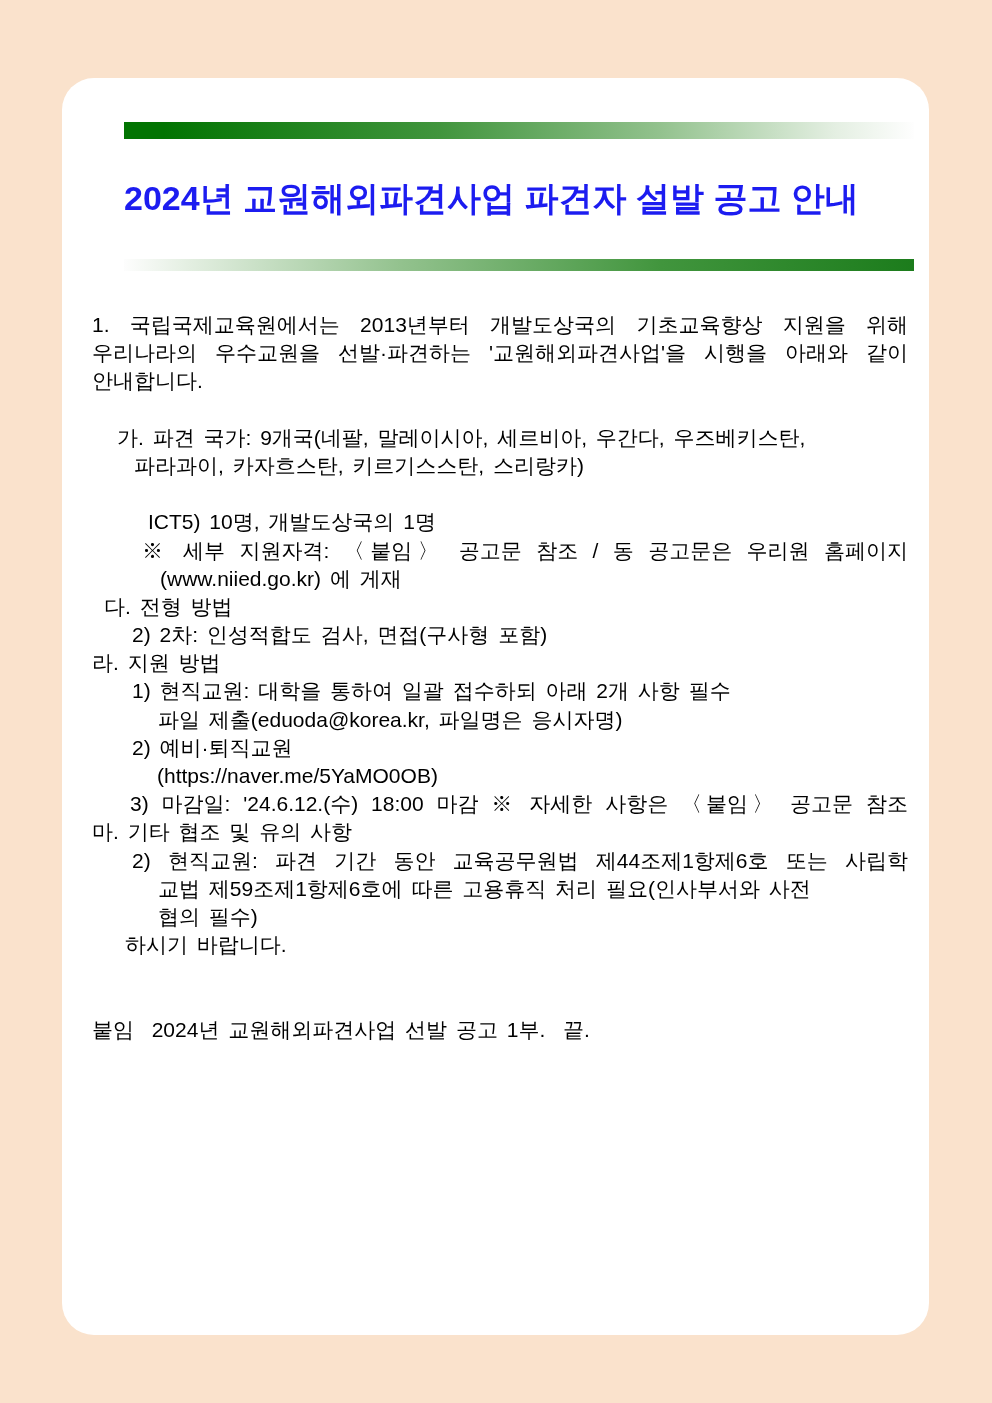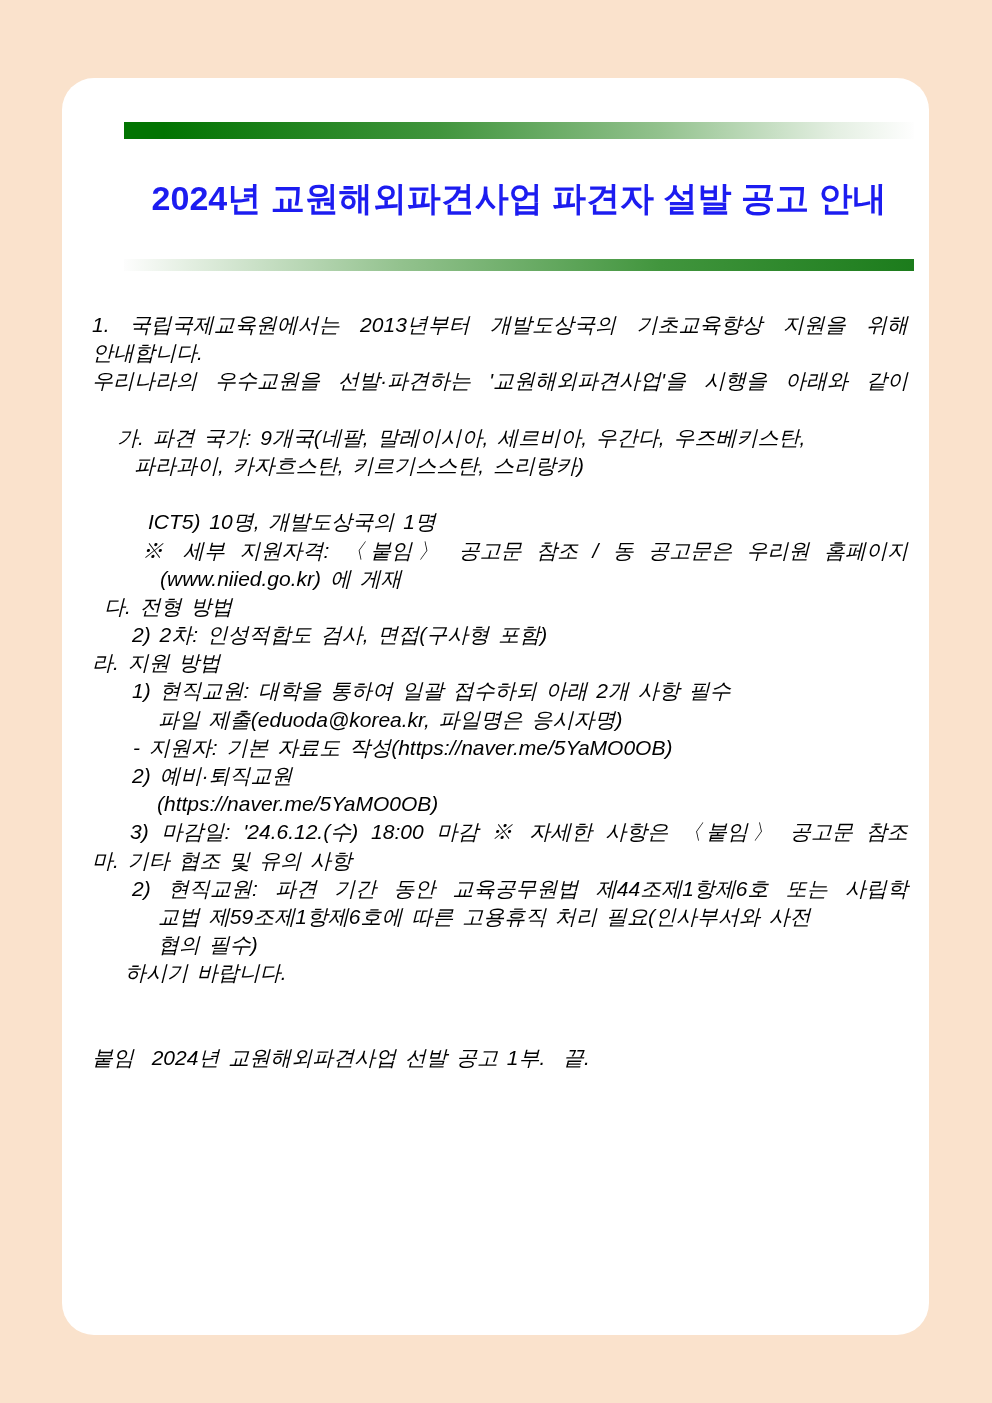--- a/index.html
+++ b/index.html
@@ -29,41 +29,39 @@
   }
   .bar-bottom {
     top: 181px; height: 12px;
     background: linear-gradient(90deg, #fdfdfd 0%, #e4efe2 8%, #93c28e 35%, #41953d 68%, #1c7c1c 100%);
   }
   .doc-title {
     position: absolute;
     left: 62px; top: 97px;
     width: 790px; height: 46px;
     line-height: 46px;
-    text-align: center;
     font-size: 34px;
     font-weight: bold;
     color: #1C1CF0;
     letter-spacing: 0px;
     white-space: pre;
   }
   .content {
     position: absolute;
     left: 30px; top: 233px;
     width: 816px;
     color: #000000;
     font-size: 21px;
     word-spacing: 3px;
   }
   .line {
     height: 28.2px;
     line-height: 28.2px;
     white-space: pre;
     overflow: visible;
-    font-style: italic;
   }
   .j {
     white-space: normal;
     text-align: justify;
     text-align-last: justify;
   }
 </style>
 </head>
 <body>
 
@@ -71,35 +69,34 @@
   <div class="card">
 
     <div class="bar bar-top"></div>
 
     <div class="doc-title">2024년 교원해외파견사업 파견자 설발 공고 안내</div>
 
     <div class="bar bar-bottom"></div>
 
     <div class="content">
       <div class="line j">1. 국립국제교육원에서는 2013년부터 개발도상국의 기초교육향상 지원을 위해</div>
+      <div class="line j">우리나라의 우수교원을 선발·파견하는 '교원해외파견사업'을 시행을 아래와 같이</div>
       <div class="line">안내합니다.</div>
-      <div class="line j">우리나라의 우수교원을 선발·파견하는 '교원해외파견사업'을 시행을 아래와 같이</div>
       <div class="line"></div>
       <div class="line" style="padding-left:25px">가. 파견 국가: 9개국(네팔, 말레이시아, 세르비아, 우간다, 우즈베키스탄,</div>
       <div class="line" style="padding-left:42px">파라과이, 카자흐스탄, 키르기스스탄, 스리랑카)</div>
       <div class="line"></div>
       <div class="line" style="padding-left:56px">ICT5) 10명, 개발도상국의 1명</div>
       <div class="line j" style="padding-left:50px">※ 세부 지원자격: 〈붙임〉 공고문 참조 / 동 공고문은 우리원 홈페이지</div>
       <div class="line" style="padding-left:68px">(www.niied.go.kr) 에 게재</div>
       <div class="line" style="padding-left:12px">다. 전형 방법</div>
       <div class="line" style="padding-left:40px">2) 2차: 인성적합도 검사, 면접(구사형 포함)</div>
       <div class="line">라. 지원 방법</div>
       <div class="line" style="padding-left:40px">1) 현직교원: 대학을 통하여 일괄 접수하되 아래 2개 사항 필수</div>
       <div class="line" style="padding-left:66px">파일 제출(eduoda@korea.kr, 파일명은 응시자명)</div>
-      <div class="line" style="padding-left:41px">- 지원자: 기본 자료도 작성(https://naver.me/5YaMO0OB)</div>
       <div class="line" style="padding-left:40px">2) 예비·퇴직교원</div>
       <div class="line" style="padding-left:65px">(https://naver.me/5YaMO0OB)</div>
       <div class="line j" style="padding-left:38px">3) 마감일: '24.6.12.(수) 18:00 마감 ※ 자세한 사항은 〈붙임〉 공고문 참조</div>
       <div class="line">마. 기타 협조 및 유의 사항</div>
       <div class="line j" style="padding-left:40px">2) 현직교원: 파견 기간 동안 교육공무원법 제44조제1항제6호 또는 사립학</div>
       <div class="line" style="padding-left:66px">교법 제59조제1항제6호에 따른 고용휴직 처리 필요(인사부서와 사전</div>
       <div class="line" style="padding-left:66px">협의 필수)</div>
       <div class="line" style="padding-left:33px">하시기 바랍니다.</div>
       <div class="line"></div>
       <div class="line"></div>

